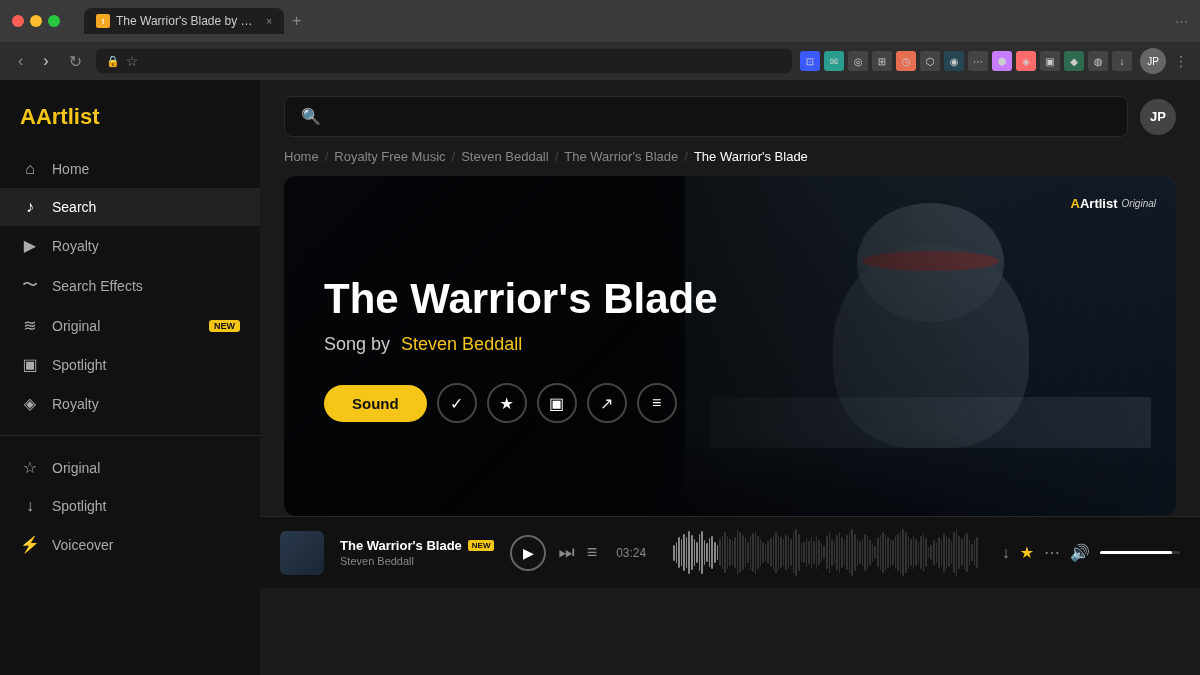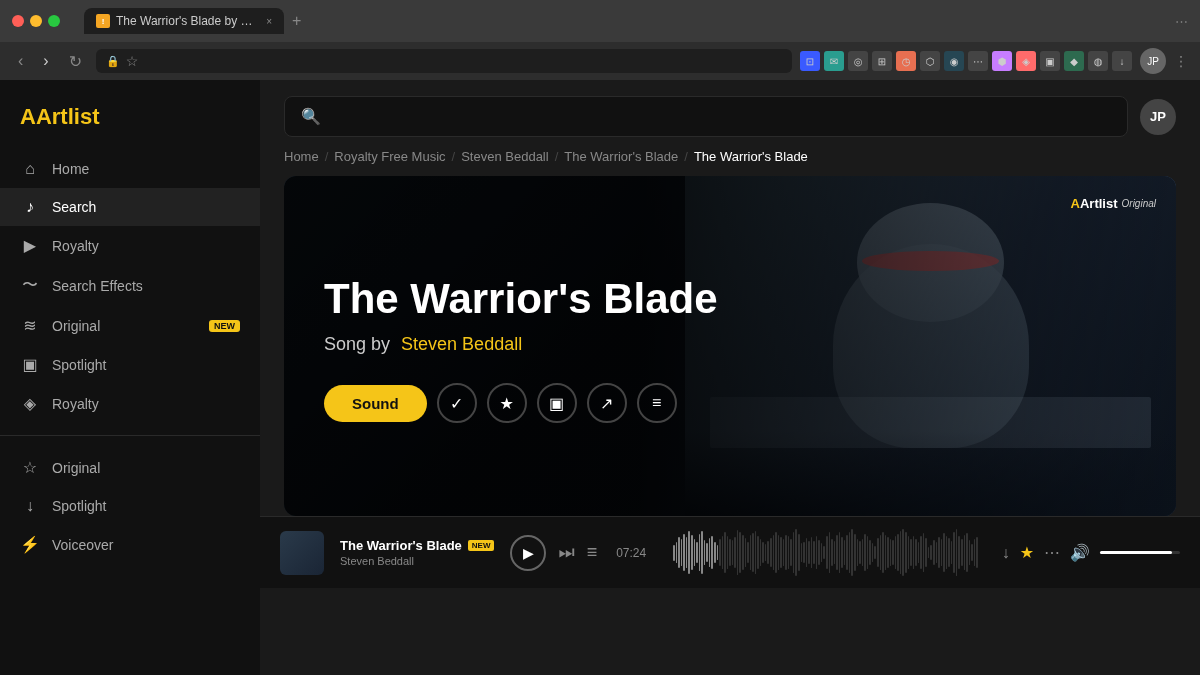--- a/index.html
+++ b/index.html
@@ -271,21 +271,21 @@
           <span>The Warrior's Blade</span>
           <span class="player-title-badge">NEW</span>
         </div>
         <div class="player-artist">Steven Beddall</div>
       </div>
       <div class="player-controls">
         <button class="player-play">▶</button>
         <button class="player-btn">⏭</button>
         <button class="player-btn">≡</button>
       </div>
-      <div class="player-time">07:24</div>
+      <div class="player-time">03:24</div>
       <div class="waveform" id="waveform">
           <div class="wave-bar" style="height: 16px; background: rgb(136, 136, 136);"></div>
           <div class="wave-bar" style="height: 21.4776px; background: rgb(136, 136, 136);"></div>
           <div class="wave-bar" style="height: 30.8232px; background: rgb(136, 136, 136);"></div>
           <div class="wave-bar" style="height: 26.9166px; background: rgb(136, 136, 136);"></div>
           <div class="wave-bar" style="height: 37.6602px; background: rgb(136, 136, 136);"></div>
           <div class="wave-bar" style="height: 30.9875px; background: rgb(136, 136, 136);"></div>
           <div class="wave-bar" style="height: 42.8692px; background: rgb(136, 136, 136);"></div>
           <div class="wave-bar" style="height: 34.316px; background: rgb(136, 136, 136);"></div>
           <div class="wave-bar" style="height: 27.3773px; background: rgb(136, 136, 136);"></div>

